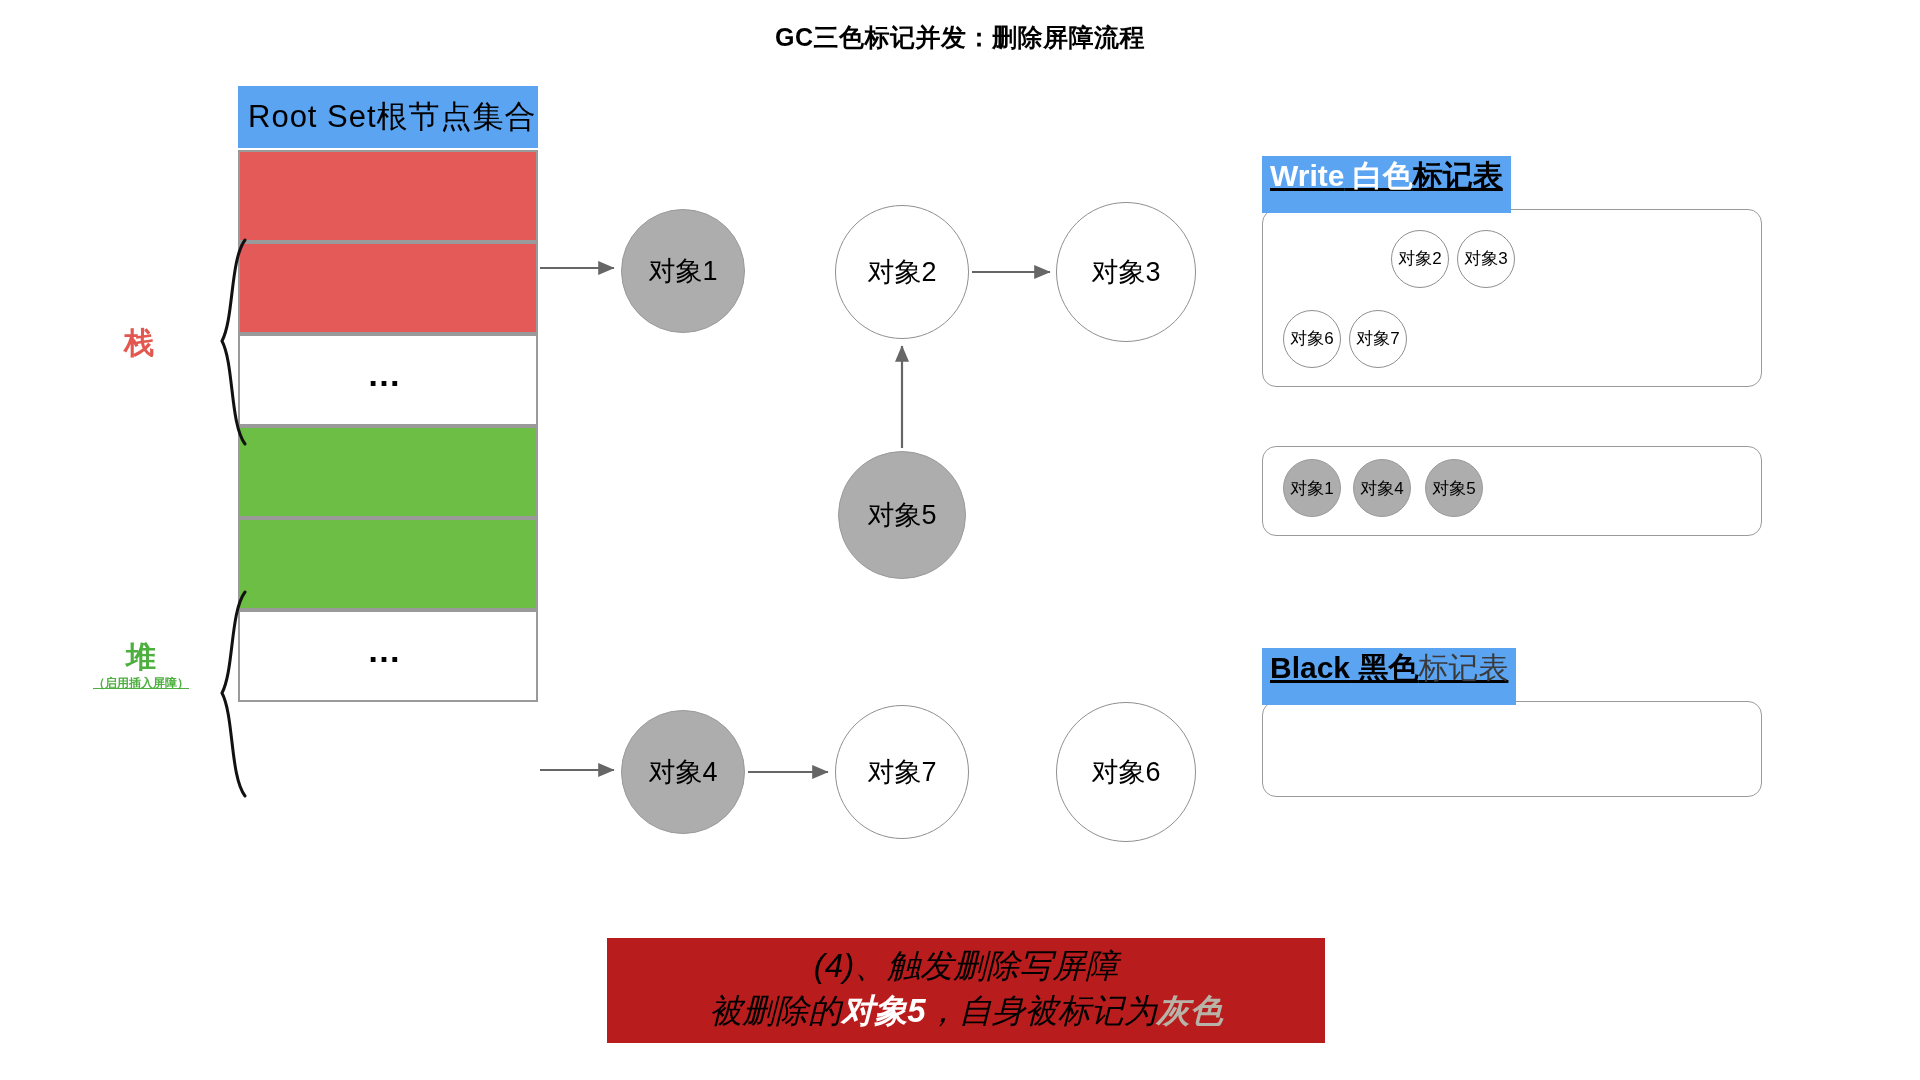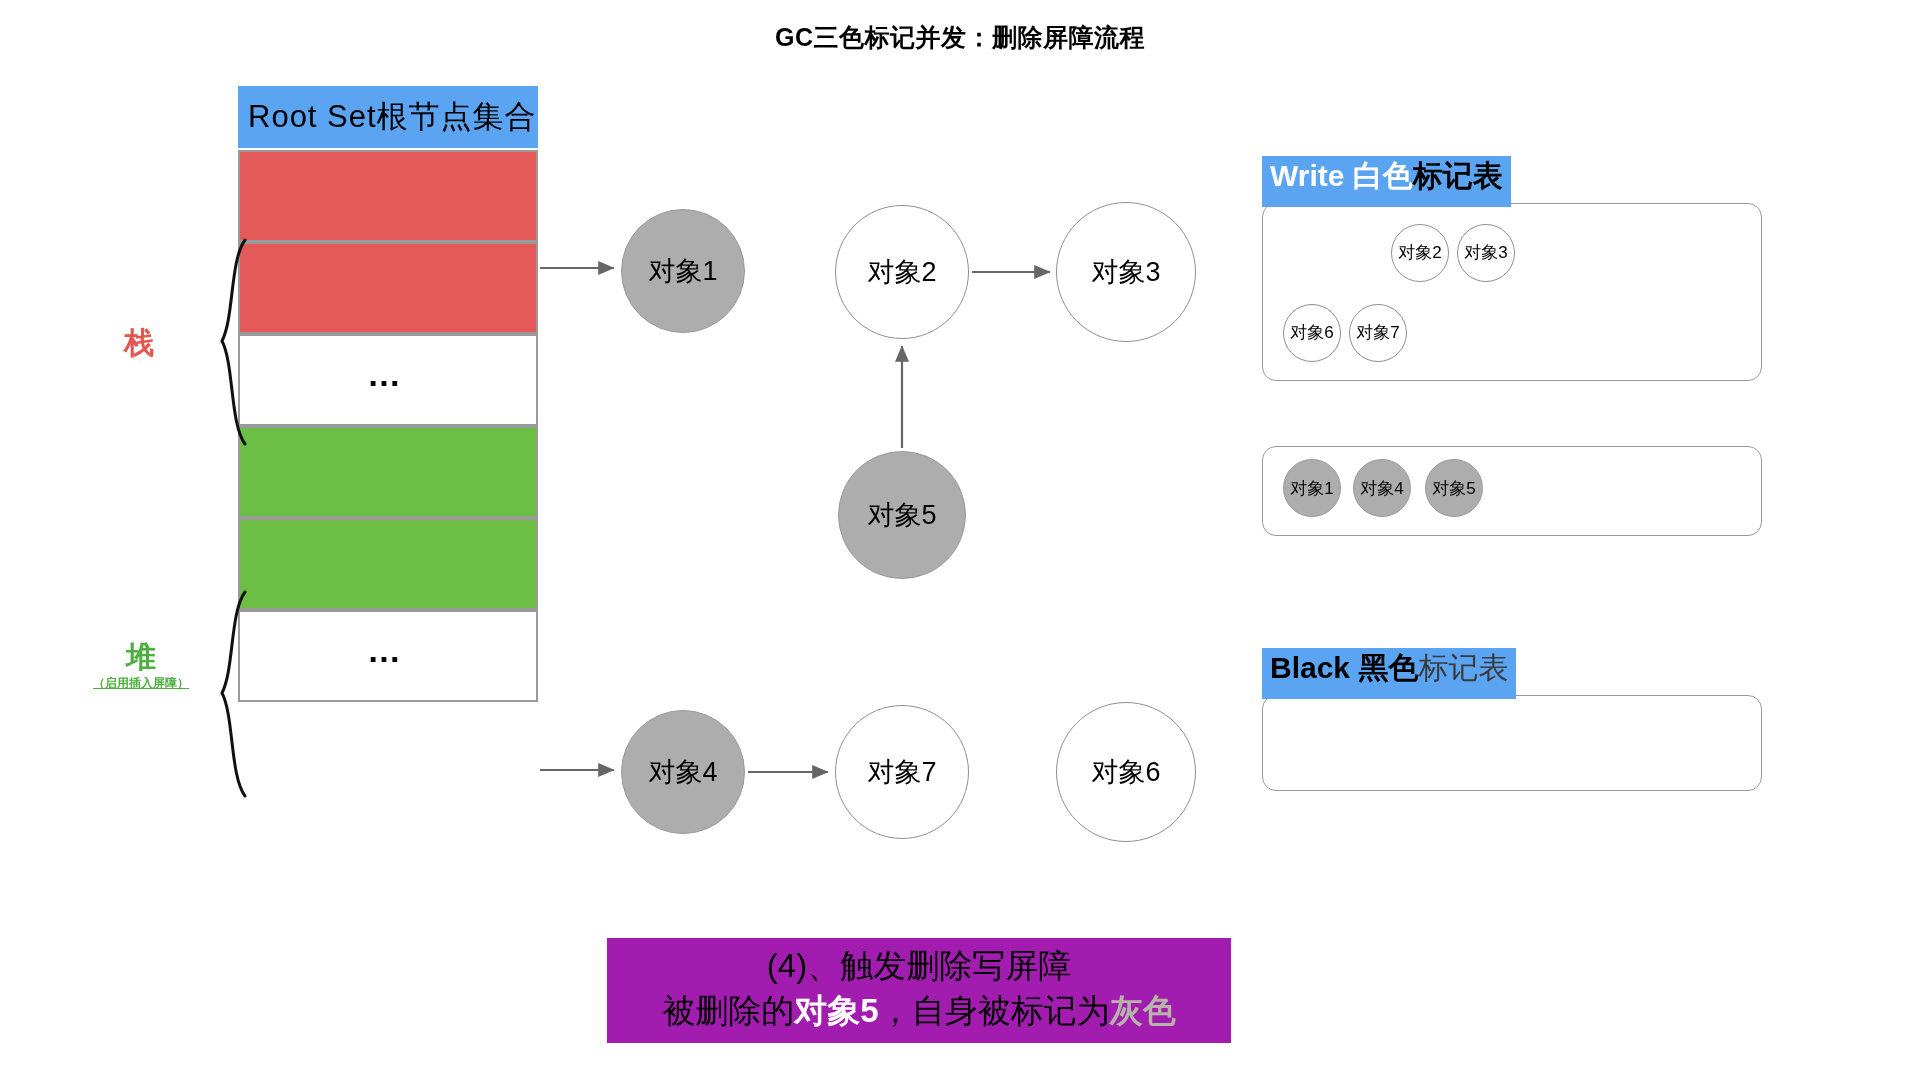--- a/index.html
+++ b/index.html
@@ -139,25 +139,26 @@
     pointer-events: none;
   }
 
   
   .mark-table { position: absolute; }
   .mark-title {
     display: inline-block;
     background: #5BA4F2;
     font-size: 30px;
     font-weight: bold;
-    padding: 3px 8px 13px 8px;
+    padding: 3px 8px 19px 8px;
     line-height: 1.15;
     white-space: nowrap;
     position: relative;
     z-index: 3;
+    text-decoration: underline;
   }
   .mark-title .seg-en { color: #ffffff; }
   .mark-title .seg-cn-color { color: #ffffff; }
   .mark-title .seg-rest { color: #000000; font-weight: bold; }
   .mark-title.grey-style .seg-en { color: #B8B3A8; }
   .mark-title.grey-style .seg-cn-color { color: #B8B3A8; }
   .mark-title.black-style .seg-en { color: #000000; }
   .mark-title.black-style .seg-cn-color { color: #000000; }
   .mark-title.black-style .seg-rest { color: #3a3a3a; font-weight: normal; }
 
@@ -180,25 +181,26 @@
     box-sizing: border-box;
   }
   .chip.white { background: #ffffff; border: 1.4px solid #8f8f8f; }
   .chip.grey  { background: #ADADAD; border: 1.4px solid #9a9a9a; }
 
   
   #caption {
     position: absolute;
     left: 607px;
     top: 938px;
-    width: 624px;
-    background: #a21caf;
+    width: 718px;
+    background: #b91c1c;
     text-align: center;
     padding: 6px 0 10px 0;
     box-sizing: border-box;
+    font-style: italic;
   }
   #caption .line1 {
     font-size: 33px;
     color: #000000;
     line-height: 1.35;
     white-space: nowrap;
   }
   #caption .line2 {
     font-size: 33px;
     color: #000000;

